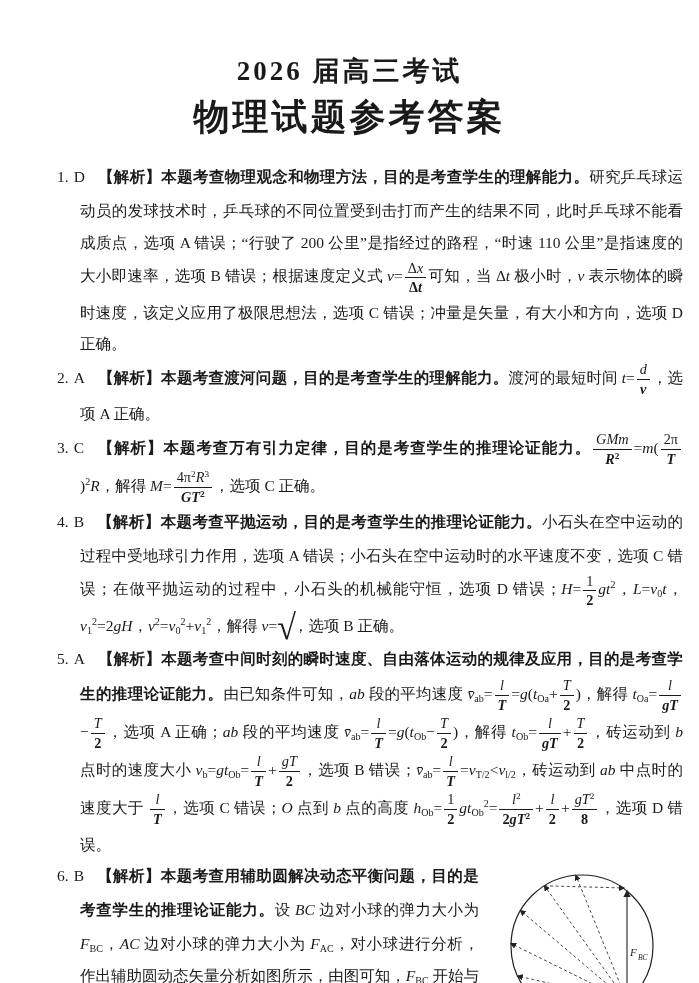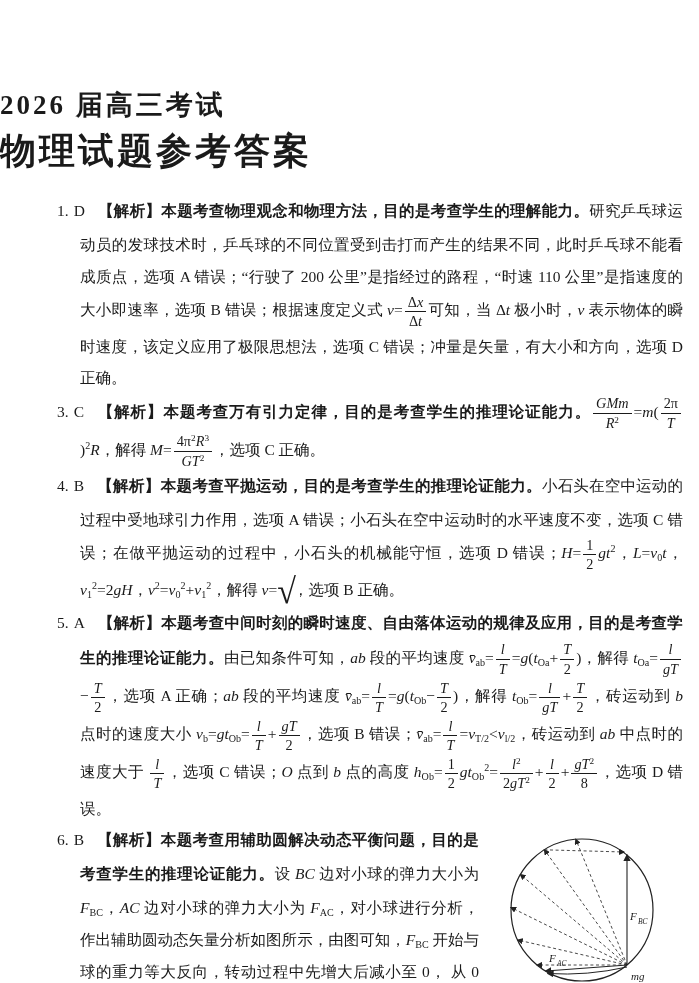--- a/index.html
+++ b/index.html
@@ -6,21 +6,21 @@
   .page{
     position:relative;
     width:699px;height:983px;
     margin:0 auto;
     background:#ffffff;
     font-family:"Liberation Serif","DejaVu Serif",serif;
     color:var(--text,#1a1a1a);
     overflow:hidden;
     box-sizing:border-box;
   }
-  .title{ padding-top:86px; }
+  .title{ text-align:center; padding-top:52px; }
   .title .t1{
     font-size:27px; font-weight:700; letter-spacing:3px; line-height:1.45;
   }
   .title .t2{
     font-size:36px; font-weight:700; letter-spacing:3px; line-height:1.45;
   }
   .answers{ padding:18px 16px 0 57px; }
   .item{
     font-size:15.5px;
     line-height:2.05;
@@ -39,21 +39,21 @@
     font-family:"Liberation Serif","DejaVu Serif",serif;
     font-style:italic;
   }
   sub{ font-size:0.65em; vertical-align:-0.3em; line-height:0; }
   sup{ font-size:0.65em; vertical-align:0.55em; line-height:0; }
   .frac{
     display:inline-block; text-align:center; vertical-align:middle;
     font-size:0.92em; line-height:1.3; margin:0 2px; text-indent:0;
   }
   .frac .num{ display:block; border-bottom:1px solid currentColor; padding:0 3px; }
-  .frac .den{ display:block; padding:0 3px; }
+  .frac .den{ display:block; padding:0 3px;font-weight:bold; }
   .sqrt{ display:inline-flex; align-items:center; vertical-align:middle; text-indent:0; }
   .sqrt .rad{ font-size:2.2em; line-height:0.9; font-weight:400; margin-right:-3px; transform:scaleY(1.05); }
   .sqrt .sq-body{ border-top:1.3px solid currentColor; padding:2px 4px 0; }
   .figwrap{
     float:right;
     width:196px; height:182px;
     margin:0 0 4px 8px;
     text-indent:0;
   }
   .figwrap svg{ display:block; width:100%; height:100%; }
@@ -66,20 +66,23 @@
 <div class="page">
 
   <div class="title">
     <div class="t1">2026 届高三考试</div>
     <div class="t2">物理试题参考答案</div>
   </div>
 
   <div class="answers">
     <div class="item">
       <span class="inum">1.</span><span class="ilet">D</span><span class="segs"><span class="hei">【解析】本题考查物理观念和物理方法，目的是考查学生的理解能力。</span><span class="txt">研究乒乓球运动员的发球技术时，乒乓球的不同位置受到击打而产生的结果不同，此时乒乓球不能看成质点，选项 A 错误；“行驶了 200 公里”是指经过的路程，“时速 110 公里”是指速度的大小即速率，选项 B 错误；根据速度定义式 <i>v</i>=</span><span class="frac"><span class="num">Δ<i>x</i></span><span class="den">Δ<i>t</i></span></span><span class="txt">可知，当 Δ<i>t</i> 极小时，<i>v</i> 表示物体的瞬时速度，该定义应用了极限思想法，选项 C 错误；冲量是矢量，有大小和方向，选项 D 正确。</span></span>
+    </div>
+    <div class="item">
+      <span class="inum">2.</span><span class="ilet">A</span><span class="segs"><span class="hei">【解析】本题考查渡河问题，目的是考查学生的理解能力。</span><span class="txt">渡河的最短时间 <i>t</i>=</span><span class="frac"><span class="num"><i>d</i></span><span class="den"><i>v</i></span></span><span class="txt">，选项 A 正确。</span></span>
     </div>
     <div class="item">
       <span class="inum">3.</span><span class="ilet">C</span><span class="segs"><span class="hei">【解析】本题考查万有引力定律，目的是考查学生的推理论证能力。</span><span class="frac"><span class="num"><i>GMm</i></span><span class="den"><i>R</i><sup>2</sup></span></span><span class="txt">=<i>m</i>(</span><span class="frac"><span class="num">2π</span><span class="den"><i>T</i></span></span><span class="txt">)<sup>2</sup><i>R</i>，解得 <i>M</i>=</span><span class="frac"><span class="num">4π<sup>2</sup><i>R</i><sup>3</sup></span><span class="den"><i>GT</i><sup>2</sup></span></span><span class="txt">，选项 C 正确。</span></span>
     </div>
     <div class="item">
       <span class="inum">4.</span><span class="ilet">B</span><span class="segs"><span class="hei">【解析】本题考查平抛运动，目的是考查学生的推理论证能力。</span><span class="txt">小石头在空中运动的过程中受地球引力作用，选项 A 错误；小石头在空中运动时的水平速度不变，选项 C 错误；在做平抛运动的过程中，小石头的机械能守恒，选项 D 错误；<i>H</i>=</span><span class="frac"><span class="num">1</span><span class="den">2</span></span><span class="txt"><i>gt</i><sup>2</sup>，<i>L</i>=<i>v</i><sub>0</sub><i>t</i>，<i>v</i><sub>1</sub><sup>2</sup>=2<i>gH</i>，<i>v</i><sup>2</sup>=<i>v</i><sub>0</sub><sup>2</sup>+<i>v</i><sub>1</sub><sup>2</sup>，解得 <i>v</i>=</span><span class="sqrt">
             <span class="rad">√</span>
           </span><span class="txt">，选项 B 正确。</span></span>
     </div>
     <div class="item">

